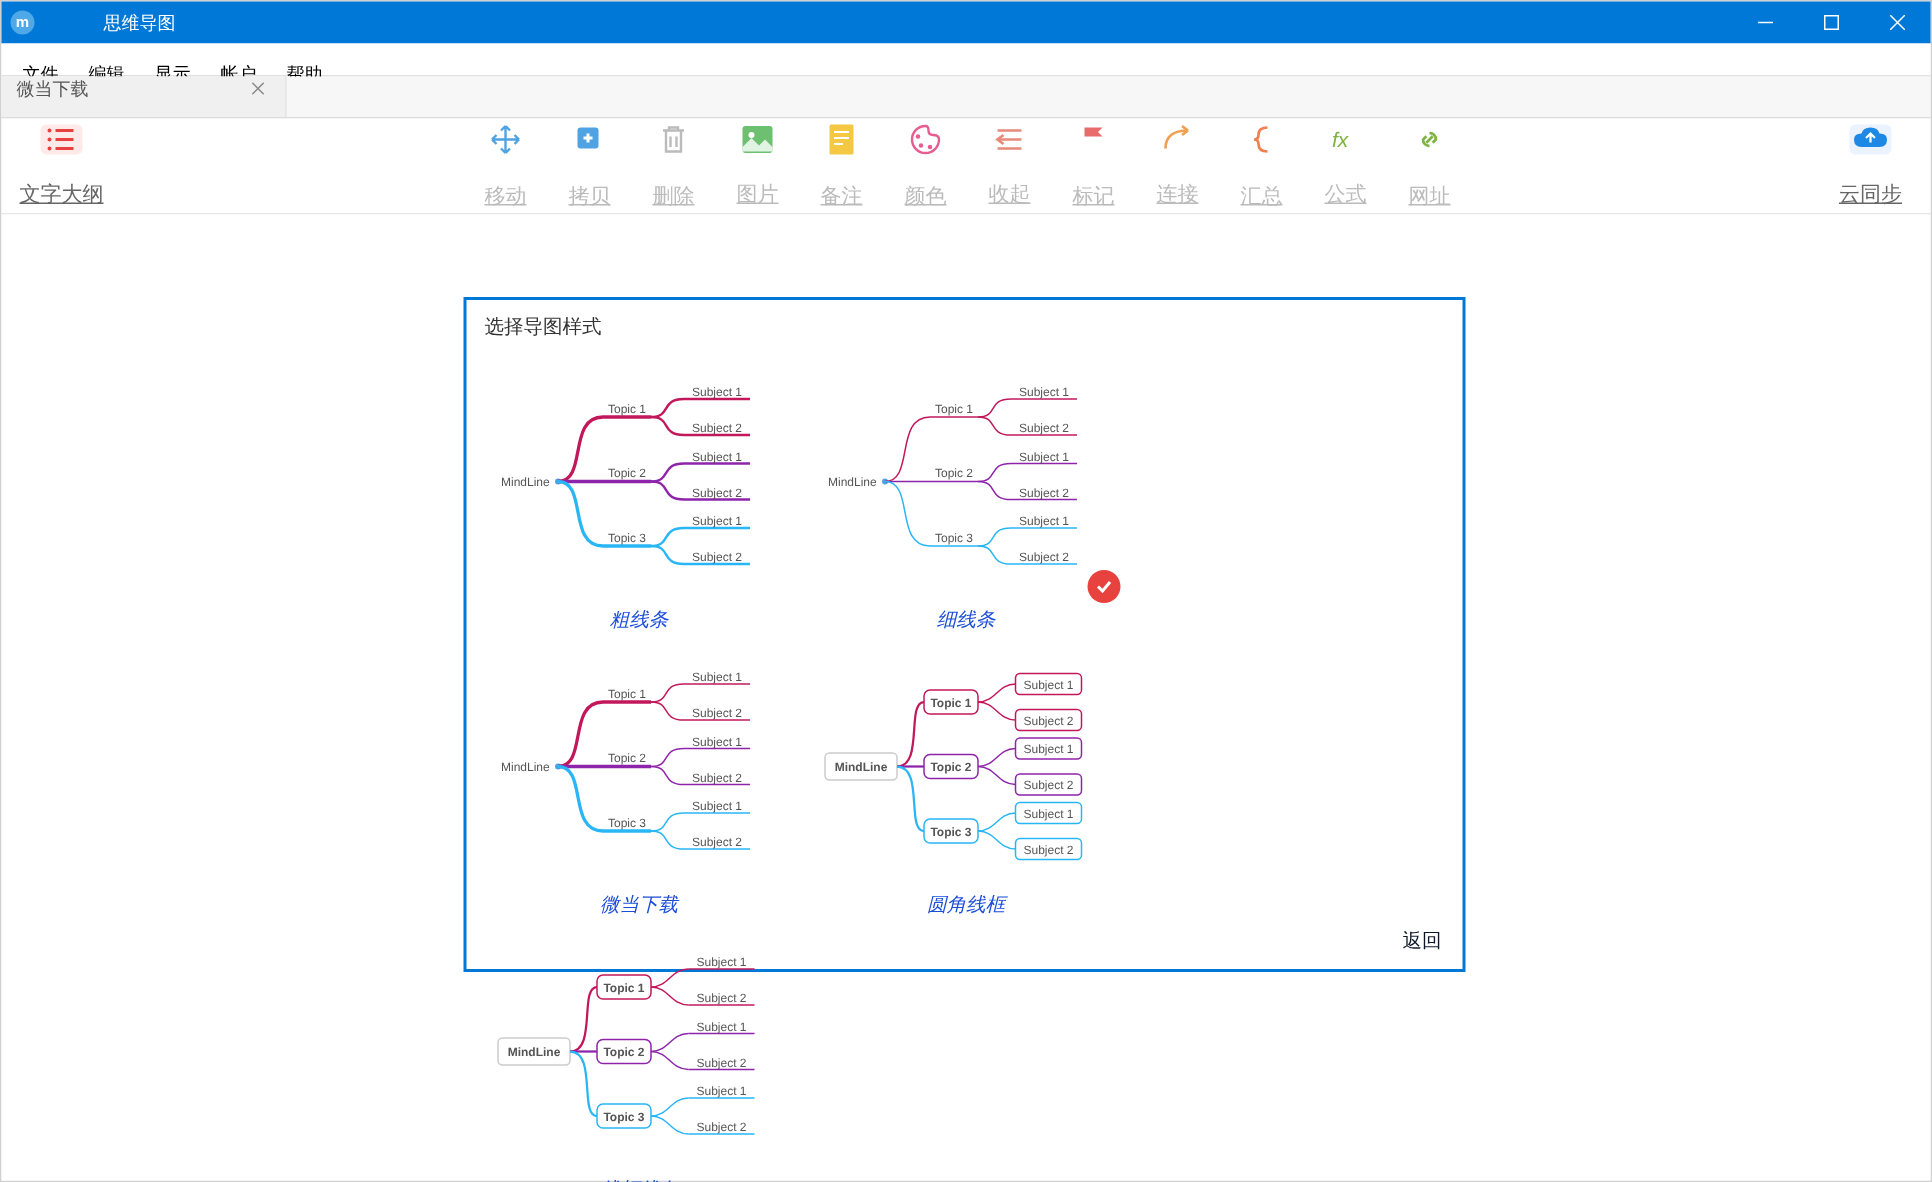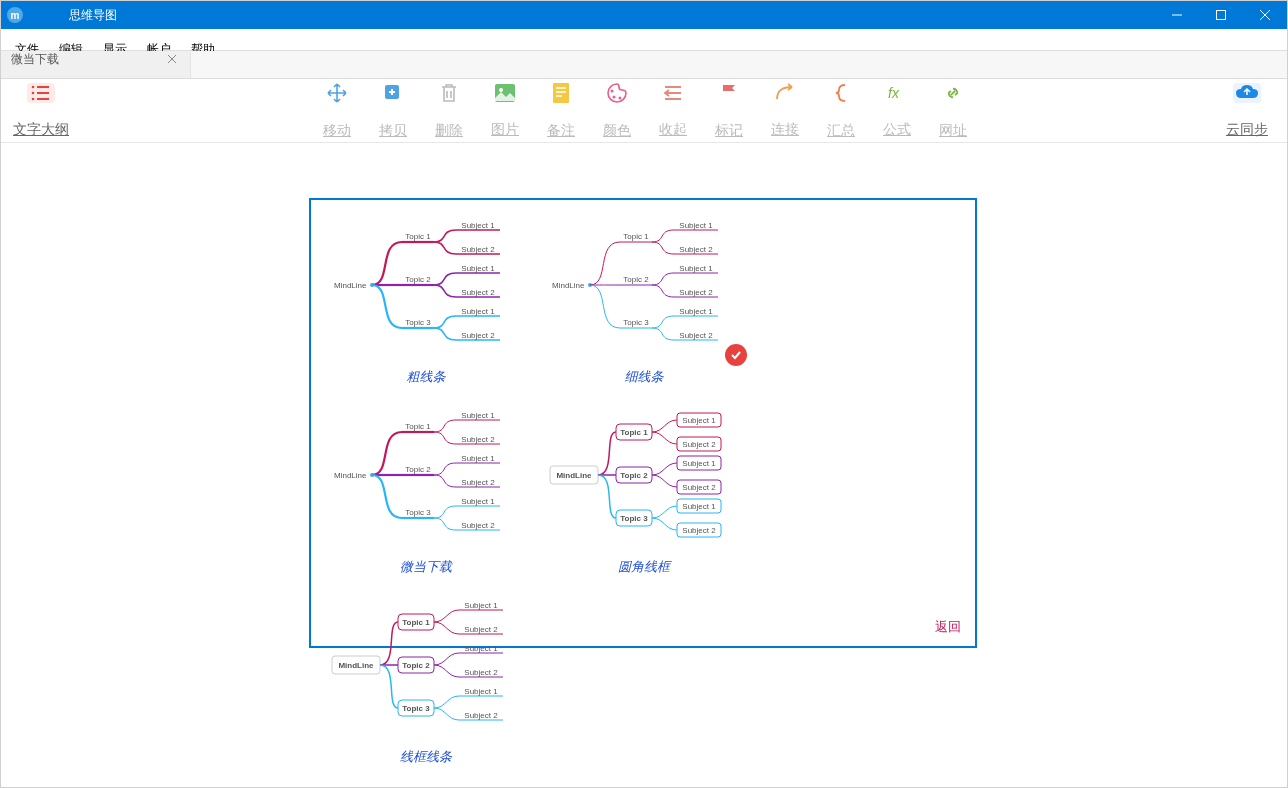--- a/index.html
+++ b/index.html
@@ -27,21 +27,21 @@
 .toolbar .flex-spacer { flex: 1; }
 .canvas { flex: 1; background: #fff; position: relative; }
 .dialog { position: absolute; left: 308px; top: 55px; width: 668px; height: 450px; border: 2px solid #0078d7; background: #fff; }
 .dialog-title { font-size: 13px; padding: 9px 12px; color: #333; }
 .style-grid { display: flex; flex-wrap: wrap; padding: 0 6px; }
 .style-cell { width: 218px; height: 190px; display: flex; flex-direction: column; align-items: center; justify-content: flex-end; position: relative; cursor: pointer; }
 .style-cell .thumb { width: 200px; height: 150px; display: flex; align-items: center; justify-content: center; position: relative; }
 .style-cell .caption { font-size: 13px; color: #1d4ed8; margin: 8px 0 4px; font-style: italic; }
 .check-badge { position: absolute; right: 6px; bottom: 24px; width: 22px; height: 22px; border-radius: 50%; background: #e8423f; display: flex; align-items: center; justify-content: center; }
 .dialog-footer { position: absolute; right: 14px; bottom: 10px; }
-.back-link { color: #be185d; font-size: 13px; cursor: pointer; }
+.back-link { color: #0f172a; font-size: 13px; cursor: pointer; }
 .mm-root { font-size: 9px; font-family: Arial, sans-serif; }
 .mm-root text { fill: #555; font-size: 8px; }
 </style>
 </head>
 <body>
 
 <div class="window">
 
   <div class="titlebar">
     <div class="app-icon">m</div>
@@ -218,20 +218,21 @@
           <path d="M12 11 L12 5 M9 8 L12 5 L15 8" stroke="#fff" stroke-width="1.5" fill="none"></path>
         </svg>
       </div>
       <div class="tlabel">云同步</div>
     </div>
   </div>
 
   <div class="canvas">
 
     <div class="dialog">
+      <div class="dialog-title">选择导图样式</div>
       <div class="style-grid" id="style-grid">
           <div class="style-cell">
             <div class="thumb">
               <svg class="mm-root" width="200" height="150" viewBox="0 0 200 150">
                 <text x="8" y="78" font-size="8">MindLine</text>
                 <circle cx="46" cy="75" r="2" fill="#4fa3e3"></circle>
                 <path d="M46 75 C66 75 52 32 76 32" stroke="#c2185b" stroke-width="2.2" fill="none"></path>
                 <path d="M76 32 L108 32" stroke="#c2185b" stroke-width="2.2"></path>
                 <text x="92" y="29" text-anchor="middle" font-size="8">Topic 1</text>
                 <path d="M108 32 C122 32 114 20 130 20" stroke="#c2185b" stroke-width="1.6" fill="none"></path>

